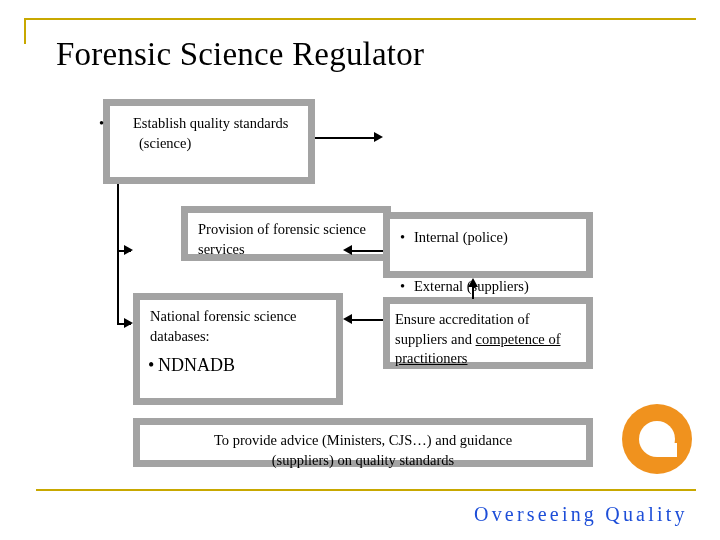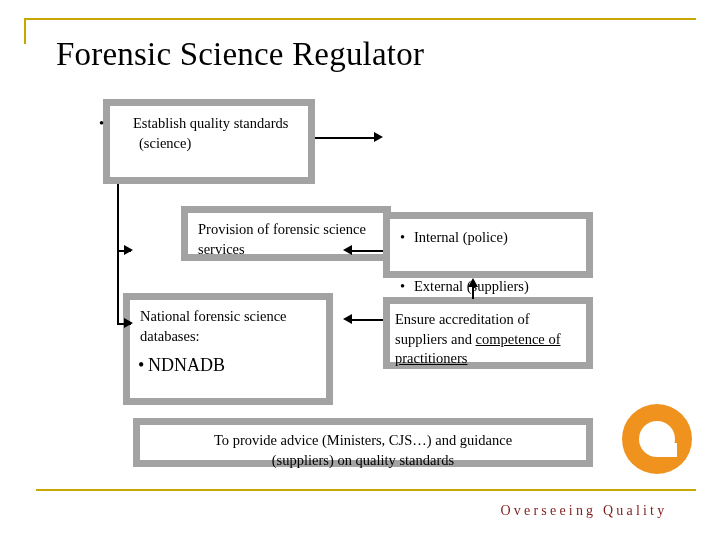--- a/index.html
+++ b/index.html
@@ -125,21 +125,21 @@
     left: 10px;
     top: 9px;
   }
   #box-intext .li2 {
     position: absolute;
     left: 10px;
     top: 58px;
   }
 
   #box-databases {
-    left: 123px;
+    left: 133px;
     top: 293px;
     width: 210px;
     height: 112px;
     padding-left: 28px;
   }
   #box-databases .line1 {
     position: absolute;
     left: 10px;
     top: 7px;
     width: 196px;
@@ -241,23 +241,23 @@
     width: 20px;
     height: 14px;
     background: #ffffff;
   }
 
   .tagline {
     position: absolute;
     left: 474px;
     top: 503px;
     width: 220px;
-    text-align: center;
-    font-size: 14px;
-    color: #7f1d1d;
+    text-align: left;
+    font-size: 20px;
+    color: #1d4ed8;
     letter-spacing: 3.2px;
     font-family: "Liberation Serif", serif;
   }
 </style>
 </head>
 <body>
 
 <div class="slide">
 
   <div class="frame-top"></div>

